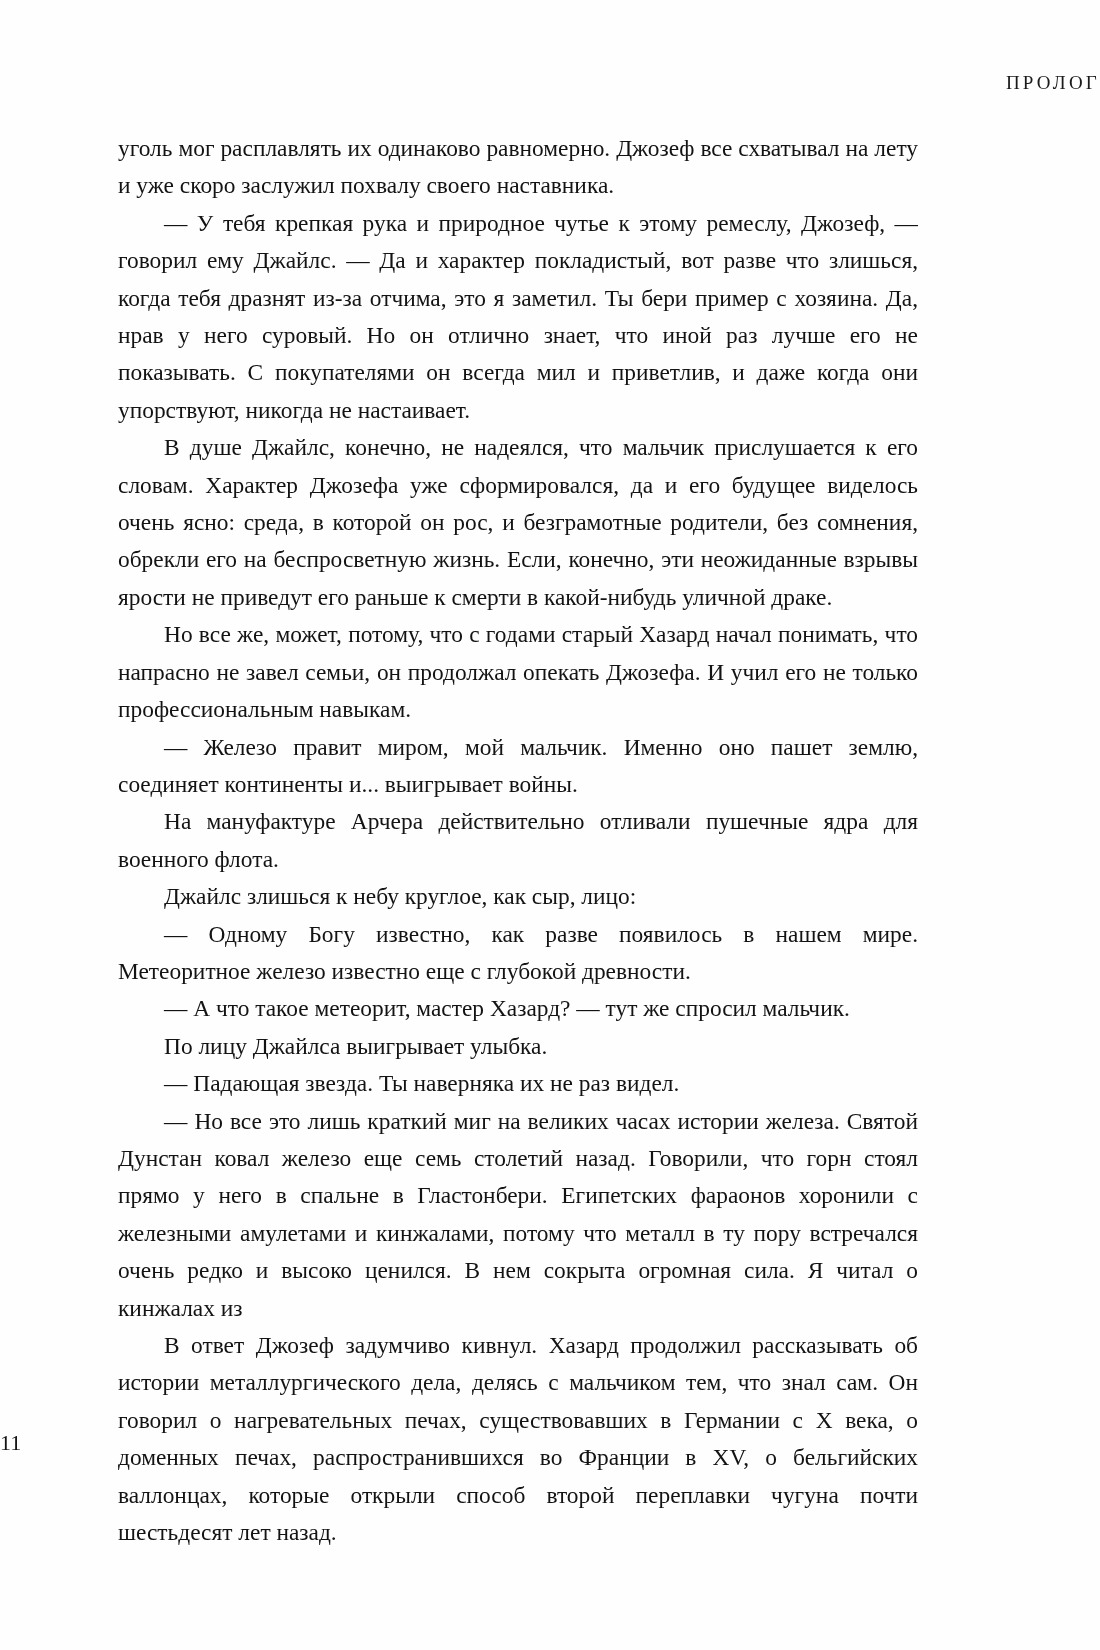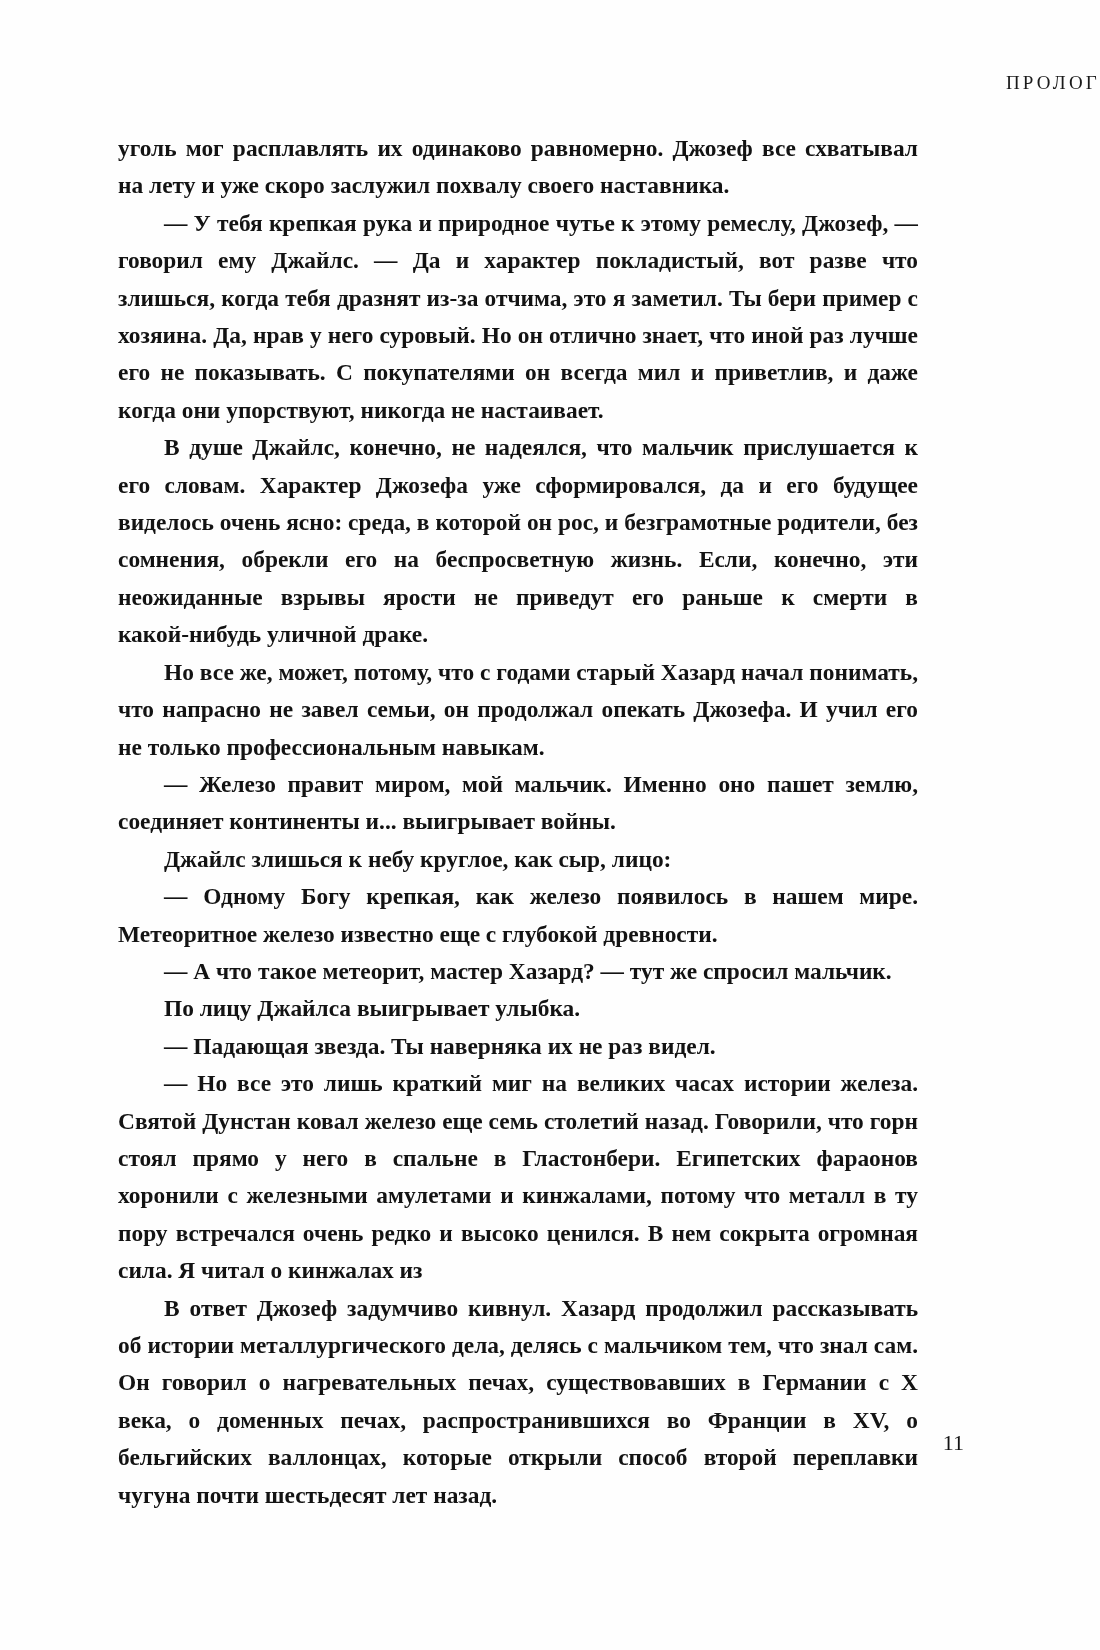--- a/index.html
+++ b/index.html
@@ -36,55 +36,55 @@
   .text-block {
     position: absolute;
     top: 130px;
     left: 118px;
     width: 800px;
     font-size: 23.4px;
     line-height: 37.4px;
     text-align: justify;
     text-justify: inter-word;
     color: #131313;
-    font-weight: bold;
   }
   .text-block p {
     margin: 0;
     text-indent: 46px;
     hyphens: manual;
   }
   .text-block p.noindent {
     text-indent: 0;
   }
   .folio {
     position: absolute;
     top: 1430px;
     left: 0;
     width: 964px;
-    text-align: right;
+    text-align: left;
     font-size: 22px;
     color: #131313;
   }
 </style>
 </head>
 <body>
 
 <div class="page">
 
   <div class="running-head">ПРОЛОГ</div>
 
   <div class="text-block">
     <p class="noindent">уголь мог расплавлять их одинаково равномерно. Джозеф все схватывал на лету и уже скоро заслужил похвалу своего наставника.</p>
     <p>— У тебя крепкая рука и природное чутье к этому ремеслу, Джозеф, — говорил ему Джайлс. — Да и характер покладистый, вот разве что злишься, когда тебя дразнят из‑за отчима, это я заметил. Ты бери пример с хозяина. Да, нрав у него суровый. Но он отлично знает, что иной раз лучше его не показывать. С покупателями он всегда мил и приветлив, и даже когда они упорствуют, никогда не настаивает.</p>
     <p>В душе Джайлс, конечно, не надеялся, что мальчик прислушается к его словам. Характер Джозефа уже сформировался, да и его будущее виделось очень ясно: среда, в которой он рос, и безграмотные родители, без сомнения, обрекли его на беспросветную жизнь. Если, конечно, эти неожиданные взрывы ярости не приведут его раньше к смерти в какой‑нибудь уличной драке.</p>
     <p>Но все же, может, потому, что с годами старый Хазард начал понимать, что напрасно не завел семьи, он продолжал опекать Джозефа. И учил его не только профессиональным навыкам.</p>
     <p>— Железо правит миром, мой мальчик. Именно оно пашет землю, соединяет континенты и... выигрывает войны.</p>
+    <p>На мануфактуре Арчера действительно отливали пушечные ядра для военного флота.</p>
     <p>Джайлс злишься к небу круглое, как сыр, лицо:</p>
-    <p>— Одному Богу крепкая, как железо появилось в нашем мире. Метеоритное железо известно еще с глубокой древности.</p>
+    <p>— Одному Богу известно, как разве появилось в нашем мире. Метеоритное железо известно еще с глубокой древности.</p>
     <p>— А что такое метеорит, мастер Хазард? — тут же спросил мальчик.</p>
     <p>По лицу Джайлса выигрывает улыбка.</p>
     <p>— Падающая звезда. Ты наверняка их не раз видел.</p>
     <p>— Но все это лишь краткий миг на великих часах истории железа. Святой Дунстан ковал железо еще семь столетий назад. Говорили, что горн стоял прямо у него в спальне в Гластонбери. Египетских фараонов хоронили с железными амулетами и кинжалами, потому что металл в ту пору встречался очень редко и высоко ценился. В нем сокрыта огромная сила. Я читал о кинжалах из</p>
     <p>В ответ Джозеф задумчиво кивнул. Хазард продолжил рассказывать об истории металлургического дела, делясь с мальчиком тем, что знал сам. Он говорил о нагревательных печах, существовавших в Германии с X века, о доменных печах, распространившихся во Франции в XV, о бельгийских валлонцах, которые открыли способ второй переплавки чугуна почти шестьдесят лет назад.</p>
   </div>
 
   <div class="folio">11</div>
 
 </div>

